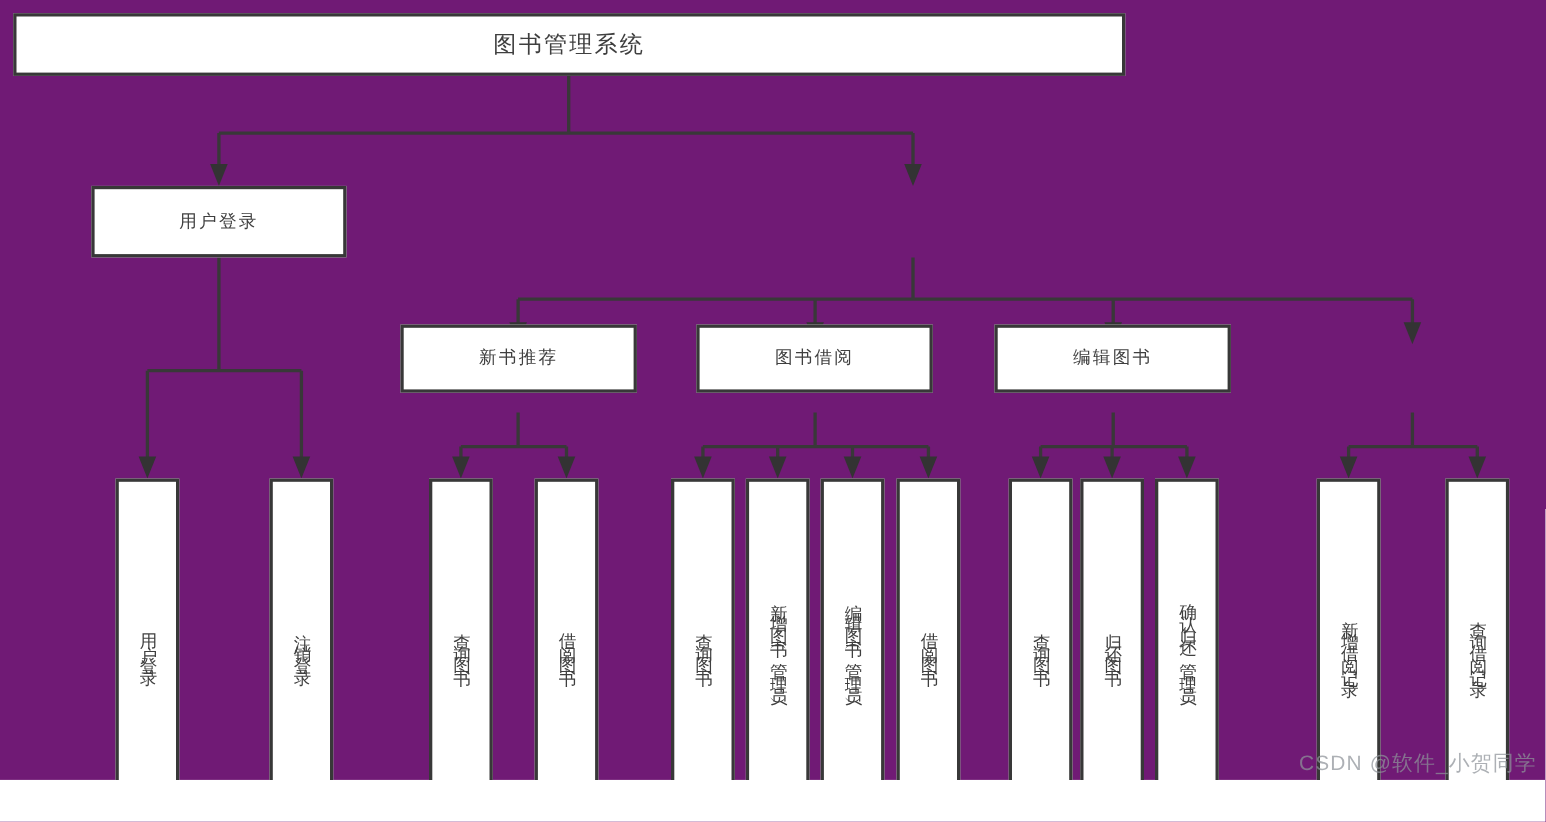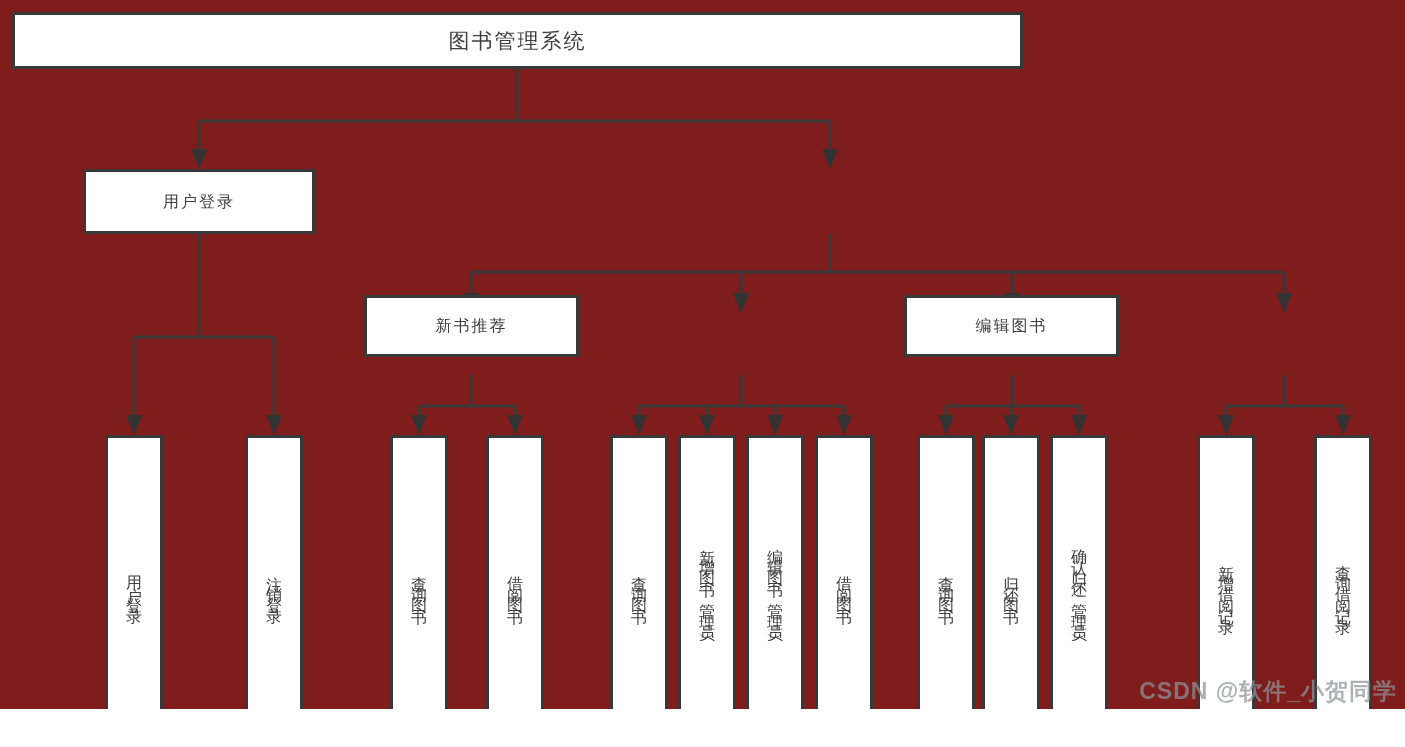--- a/index.html
+++ b/index.html
@@ -5,21 +5,21 @@
   html, body {
     margin: 0;
     padding: 0;
     background: #ffffff;
     font-family: "Liberation Sans", "DejaVu Sans", sans-serif;
   }
   .stage {
     position: relative;
     width: 1405px;
     height: 709px;
-    background: #7f1d1d;
+    background: #701a75;
     overflow: hidden;
   }
   .connectors {
     position: absolute;
     left: 0;
     top: 0;
     width: 1405px;
     height: 747px;
     pointer-events: none;
   }
@@ -70,27 +70,26 @@
   .l-cb-query     { left: 917px;  }
   .l-cb-return    { left: 982px;  }
   .l-cb-confirm   { left: 1050px; }
   .l-br-add       { left: 1197px; }
   .l-br-query     { left: 1314px; }
 
   .watermark {
     position: absolute;
     right: 8px;
     bottom: 2px;
-    font-size: 23px;
+    font-size: 19px;
     color: #8e9399;
     opacity: 0.72;
     letter-spacing: 1px;
     z-index: 5;
     white-space: nowrap;
-    font-weight: bold;
   }
 </style>
 </head>
 <body>
 
 <div class="stage">
 
   <svg class="connectors" width="1405" height="747" viewBox="0 0 1405 747" xmlns="http://www.w3.org/2000/svg">
     <g stroke="#383838" stroke-width="3" fill="none">
 
@@ -132,20 +131,21 @@
       <polygon points="1218,415 1234,415 1226,435"></polygon>
       <polygon points="1335,415 1351,415 1343,435"></polygon>
     </g>
   </svg>
 
   <div class="box root">图书管理系统</div>
 
   <div class="box lvl2 n-user-login">用户登录</div>
 
   <div class="box lvl3 n-new-book">新书推荐</div>
+  <div class="box lvl3 n-book-borrow">图书借阅</div>
   <div class="box lvl3 n-current-borrow">编辑图书</div>
 
   <div class="box v leaf l-user-login">用户登录</div>
   <div class="box v leaf l-logout">注销登录</div>
 
   <div class="box v leaf l-rec-query">查询图书</div>
   <div class="box v leaf l-rec-borrow">借阅图书</div>
 
   <div class="box v leaf l-bb-query">查询图书</div>
   <div class="box v leaf l-bb-add">新增图书（管理员）</div>

